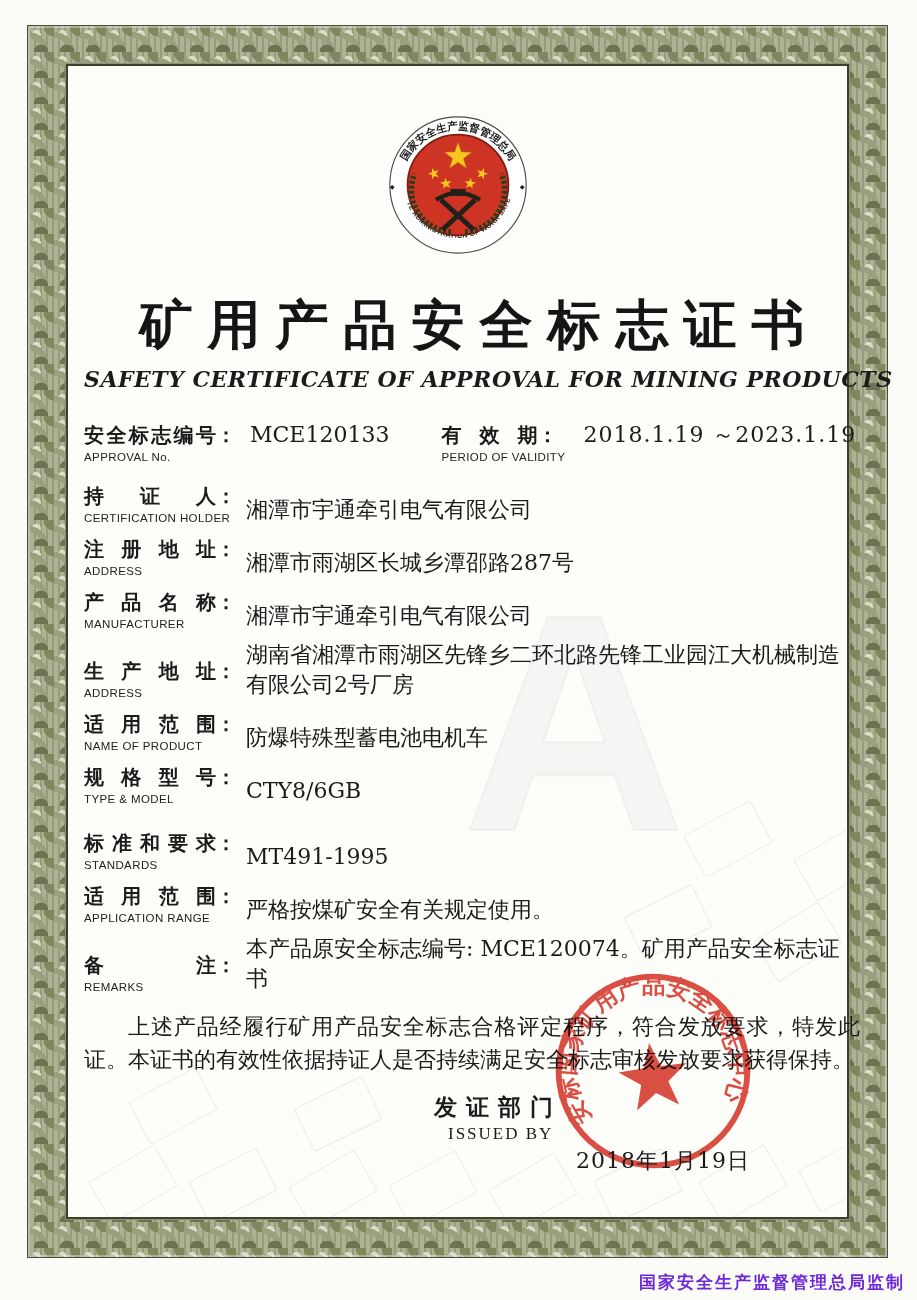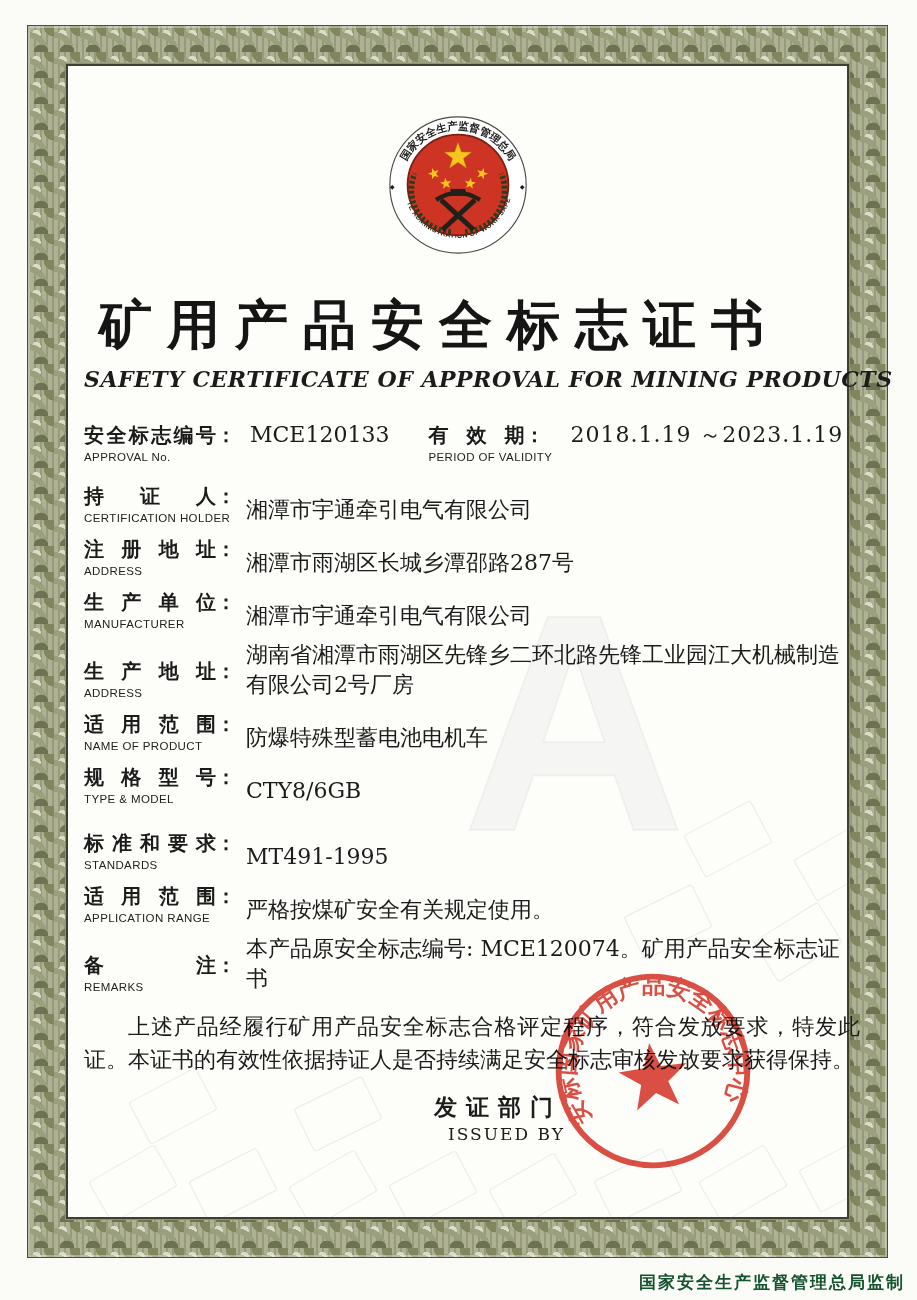--- a/index.html
+++ b/index.html
@@ -48,59 +48,59 @@
     position:absolute; width:74px; height:46px;
     border:1.5px solid rgba(100,106,136,.13);
     border-radius:3px;
     pointer-events:none;
   }
   
   .content{position:absolute; left:84px; top:64px; width:776px;}
   .emblem-wrap{text-align:center; margin-top:50px;}
   .emblem-wrap svg{position:relative; left:-14px;}
   .title{
-    margin-top:30px; text-align:left;
+    margin-top:30px; text-align:center;
     font-size:53px; font-weight:bold; letter-spacing:15px; text-indent:15px;
     white-space:nowrap; color:#151515;
   }
   .title-en{
     margin-top:4px; text-align:center;
     font-size:22px; font-weight:bold; letter-spacing:0.5px; white-space:nowrap;font-style:italic;
   }
   
   .lbl-line{font-size:20px; font-weight:bold; line-height:30px; white-space:nowrap;}
   .zh-lbl{display:inline-block; width:132px; text-align:justify; text-align-last:justify; vertical-align:bottom;}
   .zh-lbl.w96{width:96px;}
   .colon{display:inline-block;}
   .lbl-en{
     font-family:"Liberation Sans",sans-serif;
     font-size:11.5px; line-height:13px; letter-spacing:0.4px; color:#222;
     margin-top:1px; white-space:nowrap;
   }
   .approval-row{display:flex; margin-top:28px; align-items:flex-start;}
   .appr-val{font-size:22px; line-height:30px; margin-left:8px; white-space:nowrap;}
   .appr-val.dates{margin-left:16px; letter-spacing:1px;text-align:right;}
-  .validity{margin-left:39px;}
+  .validity{margin-left:52px;}
   .fields{margin-top:17px;}
   .fr{display:flex; margin-bottom:9px; align-items:flex-end;}
   .fr.gap-top{margin-top:22px;}
   .lblblk{flex:0 0 158px;}
   .fval{flex:1; font-size:22px; line-height:30px; padding-left:4px;}
   .statement{
     margin:16px 0 0 0; font-size:22px; line-height:33px;
     text-indent:2em; text-align:justify;
   }
   .issued-wrap{position:relative; height:130px;}
   .issued-zh{position:absolute; left:350px; top:16px; font-size:23px; font-weight:bold; letter-spacing:9px; white-space:nowrap;}
-  .issued-en{position:absolute; left:364px; top:48px; font-size:17px; letter-spacing:2px; white-space:nowrap;}
+  .issued-en{position:absolute; left:364px; top:48px; font-size:17px; letter-spacing:2px; white-space:nowrap;font-family:Liberation Serif, serif;}
   .issue-date{position:absolute; left:492px; top:70px; font-size:22px; letter-spacing:1px; white-space:nowrap; z-index:3;}
   .stamp{position:absolute; left:462px; top:-112px; z-index:2; mix-blend-mode:multiply;}
   .footer{
     position:absolute; right:12px; bottom:6px;
-    font-size:17px; font-weight:bold; letter-spacing:2px; color:#14532d;
+    font-size:17px; font-weight:bold; letter-spacing:2px; color:#6d28d9;
   }
 </style>
 </head>
 <body>
 
 <div class="page">
 
   <div class="frame">
     <div class="frame-inner"></div>
   </div>
@@ -184,21 +184,21 @@
       <div class="fr">
         <div class="lblblk">
           <div class="lbl-line"><span class="zh-lbl">注册地址</span><span class="colon">：</span></div>
           <div class="lbl-en">ADDRESS</div>
         </div>
         <div class="fval">湘潭市雨湖区长城乡潭邵路287号</div>
       </div>
 
       <div class="fr">
         <div class="lblblk">
-          <div class="lbl-line"><span class="zh-lbl">生产单位</span><span class="colon">：</span></div>
+          <div class="lbl-line"><span class="zh-lbl">产品名称</span><span class="colon">：</span></div>
           <div class="lbl-en">MANUFACTURER</div>
         </div>
         <div class="fval">湘潭市宇通牵引电气有限公司</div>
       </div>
 
       <div class="fr">
         <div class="lblblk">
           <div class="lbl-line"><span class="zh-lbl">生产地址</span><span class="colon">：</span></div>
           <div class="lbl-en">ADDRESS</div>
         </div>
@@ -244,20 +244,21 @@
         </div>
         <div class="fval">本产品原安全标志编号: MCE120074。矿用产品安全标志证书</div>
       </div>
     </div>
 
     <p class="statement">上述产品经履行矿用产品安全标志合格评定程序，符合发放要求，特发此证。本证书的有效性依据持证人是否持续满足安全标志审核发放要求获得保持。</p>
 
     <div class="issued-wrap">
       <div class="issued-zh">发证部门</div>
       <div class="issued-en">ISSUED BY</div>
+      <div class="issue-date">2018年1月19日</div>
 
       <svg class="stamp" width="214" height="214" viewBox="0 0 220 220">
         <g transform="rotate(-8 110 110)" opacity="0.88">
           <circle cx="110" cy="110" r="97" fill="none" stroke="#d8372c" stroke-width="6"></circle>
           <defs>
             <path id="stampArc" d="M 36,140 A 80,80 0 1 1 184,140"></path>
           </defs>
           <text font-size="24" font-weight="bold" fill="#d8372c">
             <textPath href="#stampArc" startOffset="50%" text-anchor="middle">安标国家矿用产品安全标志中心</textPath>
           </text>

